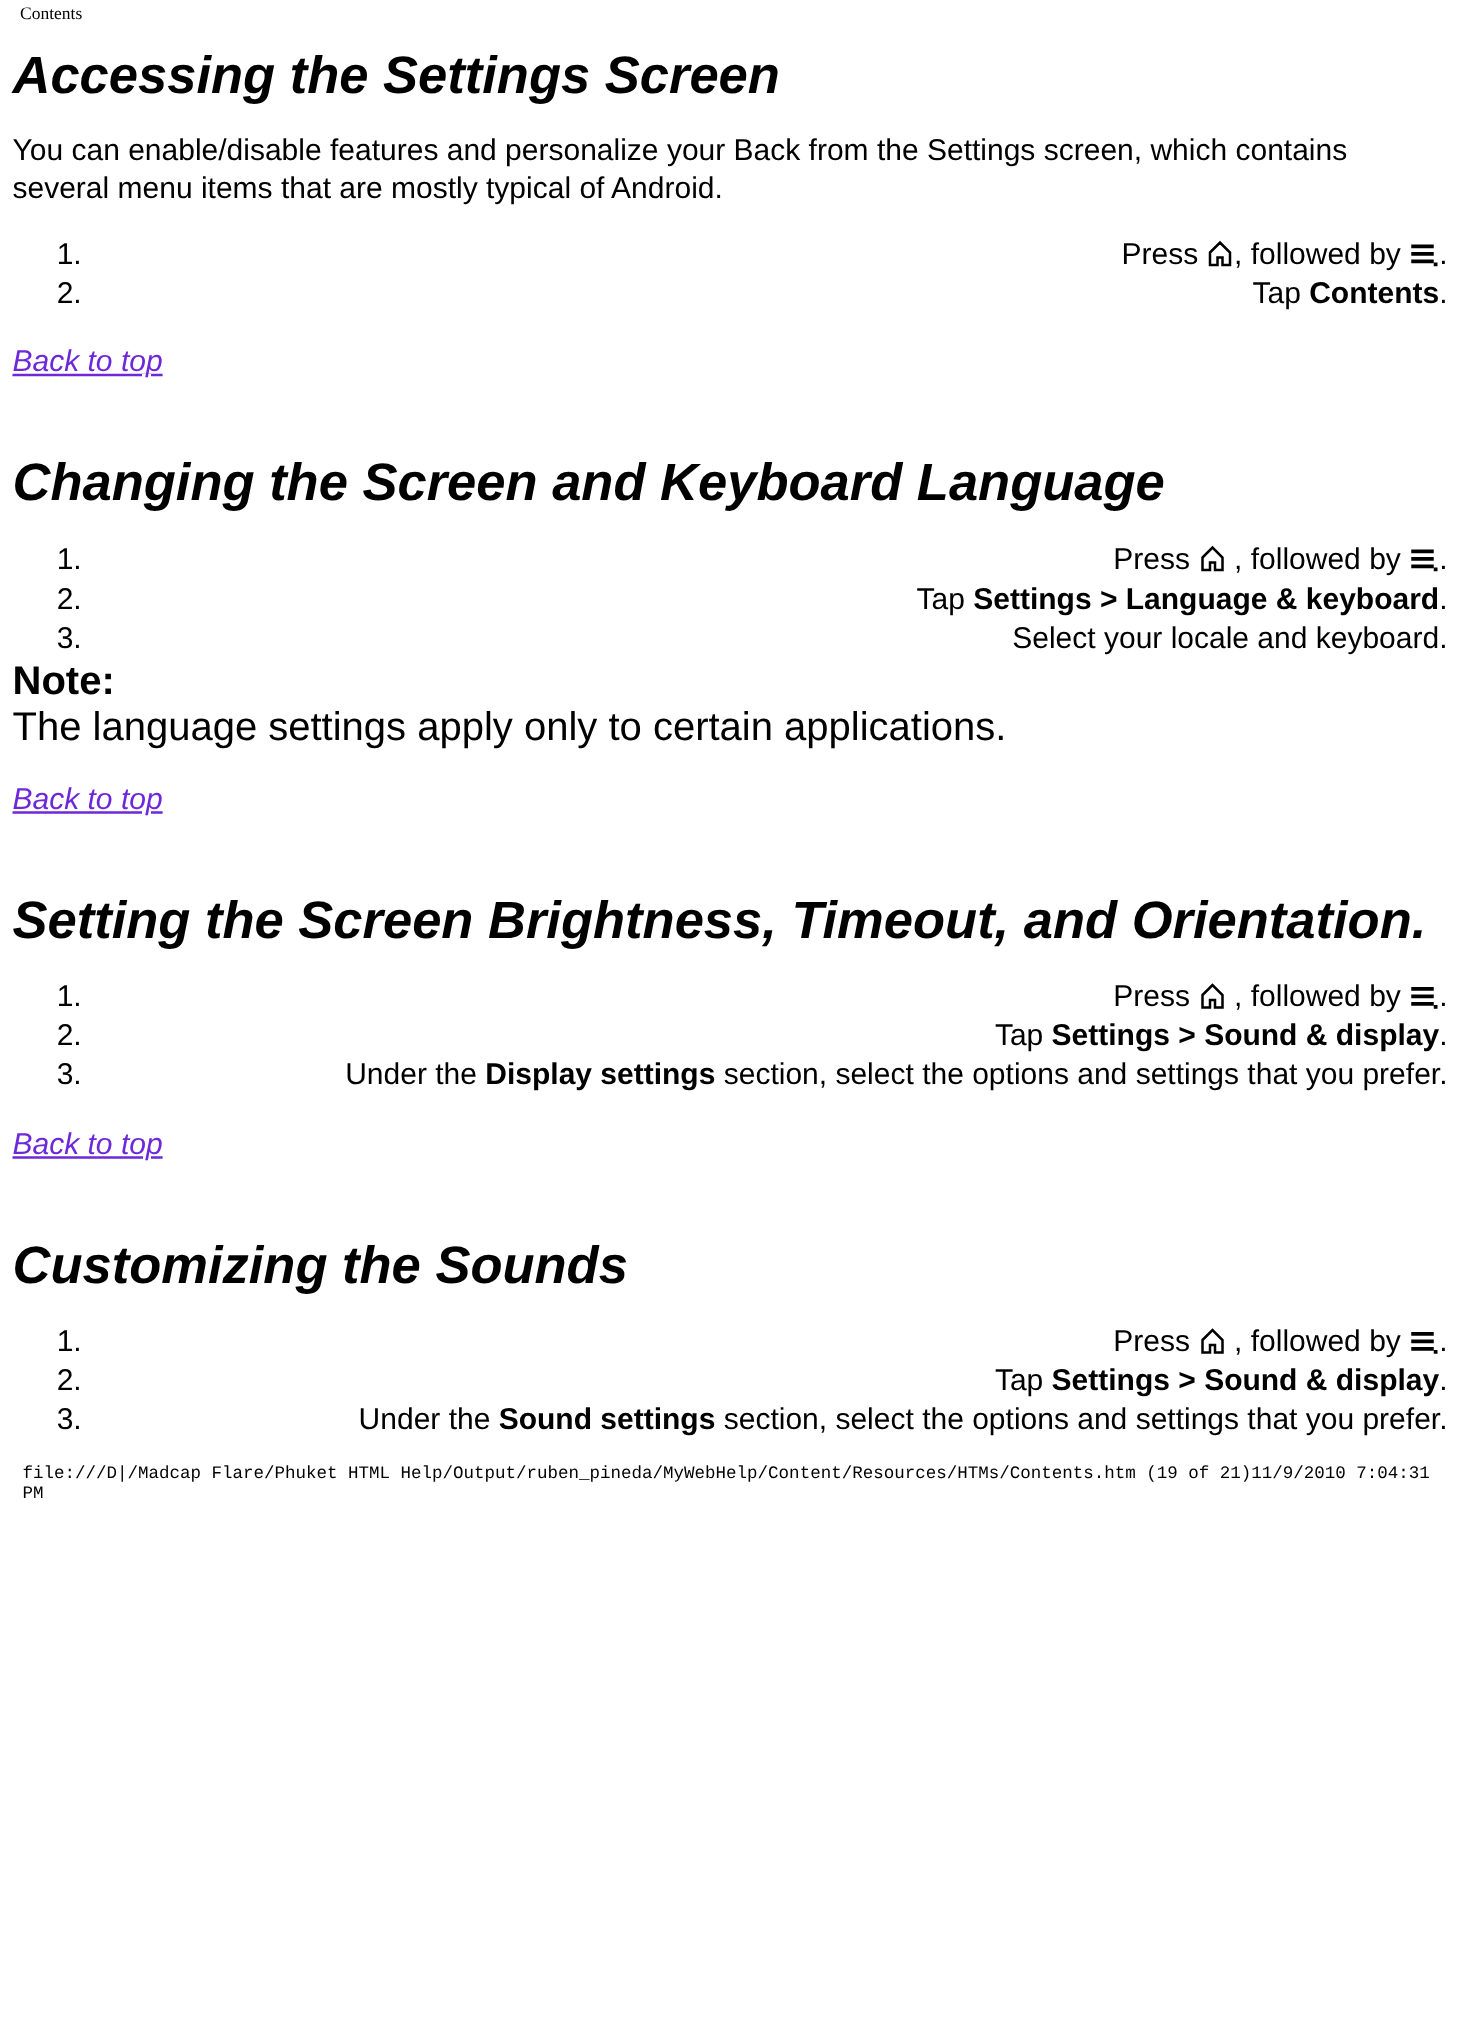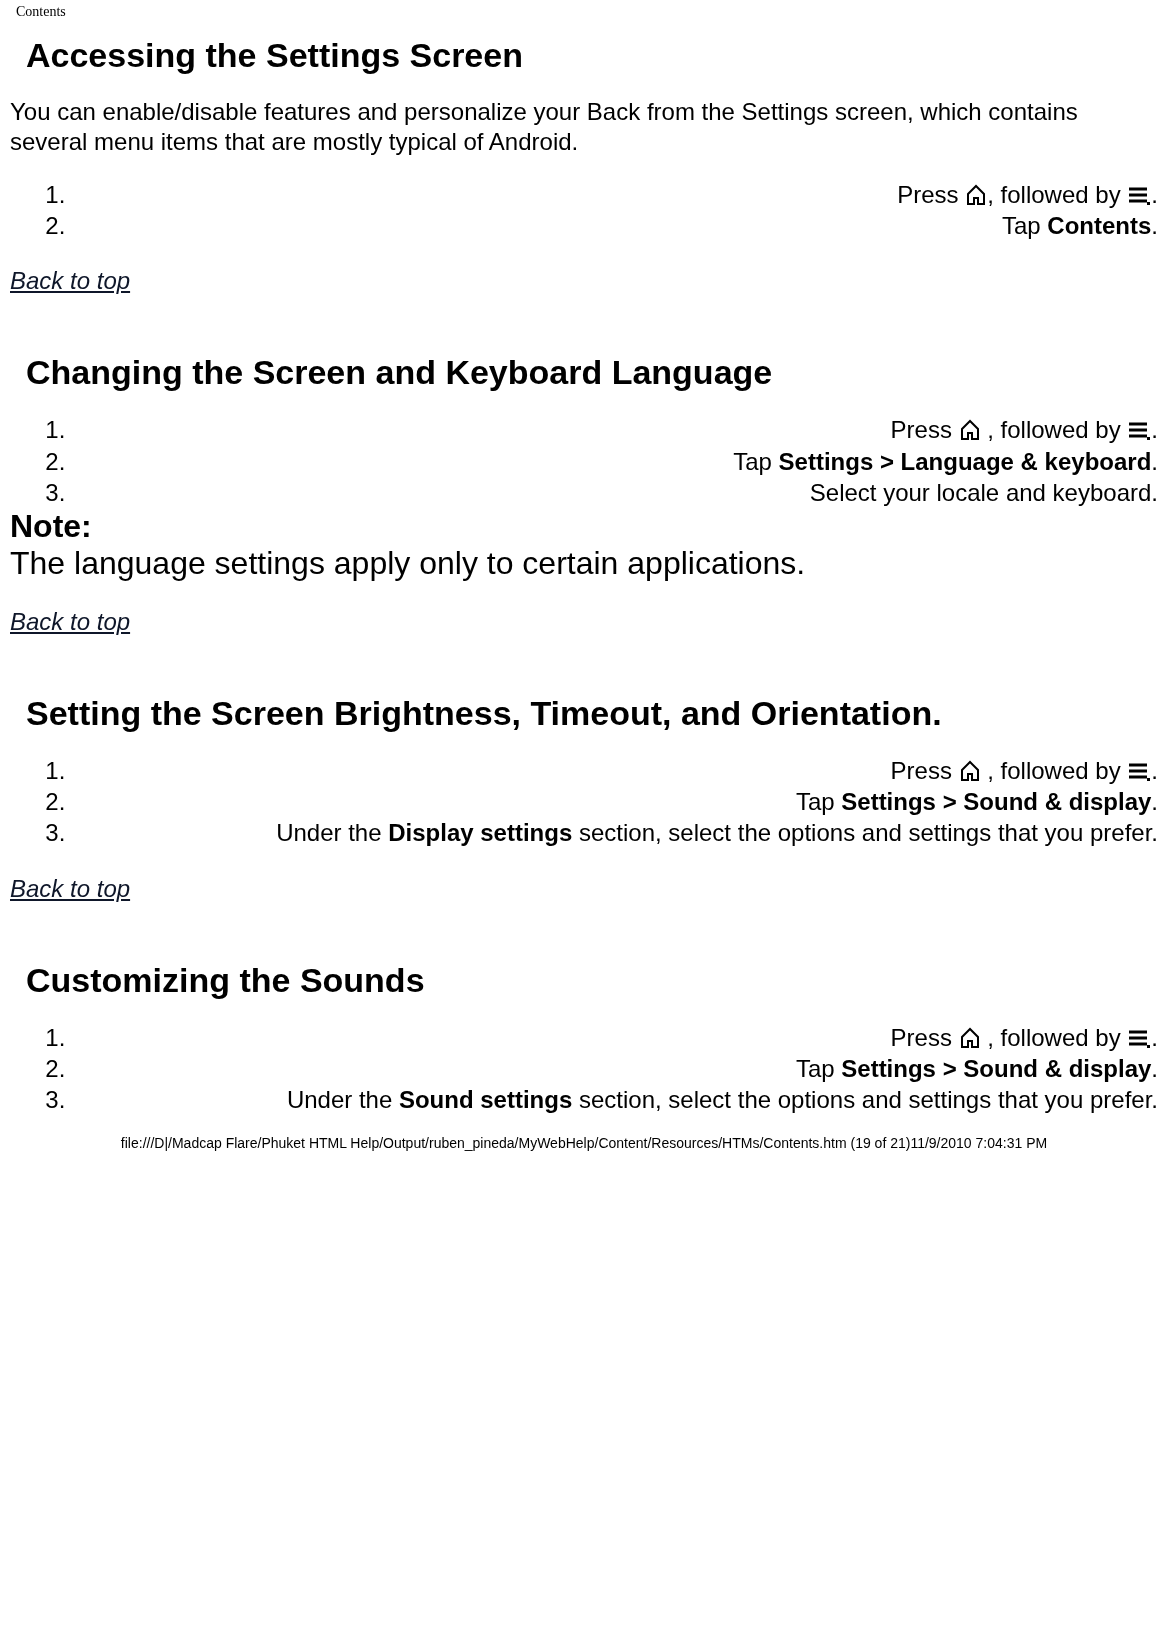--- a/index.html
+++ b/index.html
@@ -10,66 +10,66 @@
     background: #fff;
     width: 1168px;
     box-sizing: border-box;
   }
   .header-small {
     font-family: "Times New Roman", Times, serif;
     font-size: 14px;
     padding: 4px 6px 10px;
   }
   h1 {
-    font-size: 34px;
+    font-size: 42px;
     font-weight: bold;
-    margin: 6px 0 22px 16px;
+    margin: 6px 0 22px 0;
+    font-style: italic;
   }
   p.intro {
     font-size: 24px;
     line-height: 1.25;
     margin: 0 0 22px 0;
   }
   ol {
     font-size: 24px;
     margin: 0 0 0 0;
     padding-left: 62px;
   }
   ol li {
     line-height: 1.3;
     text-align: right;
   }
   .icon-svg {
     vertical-align: -3px;
   }
   a.back {
-    color: #0f172a;
+    color: #6d28d9;
     font-size: 24px;
     font-style: italic;
     text-decoration: underline;
     display: inline-block;
     margin: 26px 0 26px 0;
   }
   .note-label {
     font-size: 32px;
     font-weight: bold;
     margin: 0;
   }
   .note-text {
     font-size: 32px;
     margin: 0 0 0 0;
   }
   .spacer {
     height: 26px;
   }
   .footer {
-    font-family: Liberation Sans, sans-serif;
+    font-family: Liberation Mono, monospace;
     font-size: 14px;
     padding: 20px 8px 6px;
-    text-align: center;
   }
   .b { font-weight: bold; }
 </style>
 </head>
 <body>
 
 
 
 
 <svg width="0" height="0" style="position:absolute">

